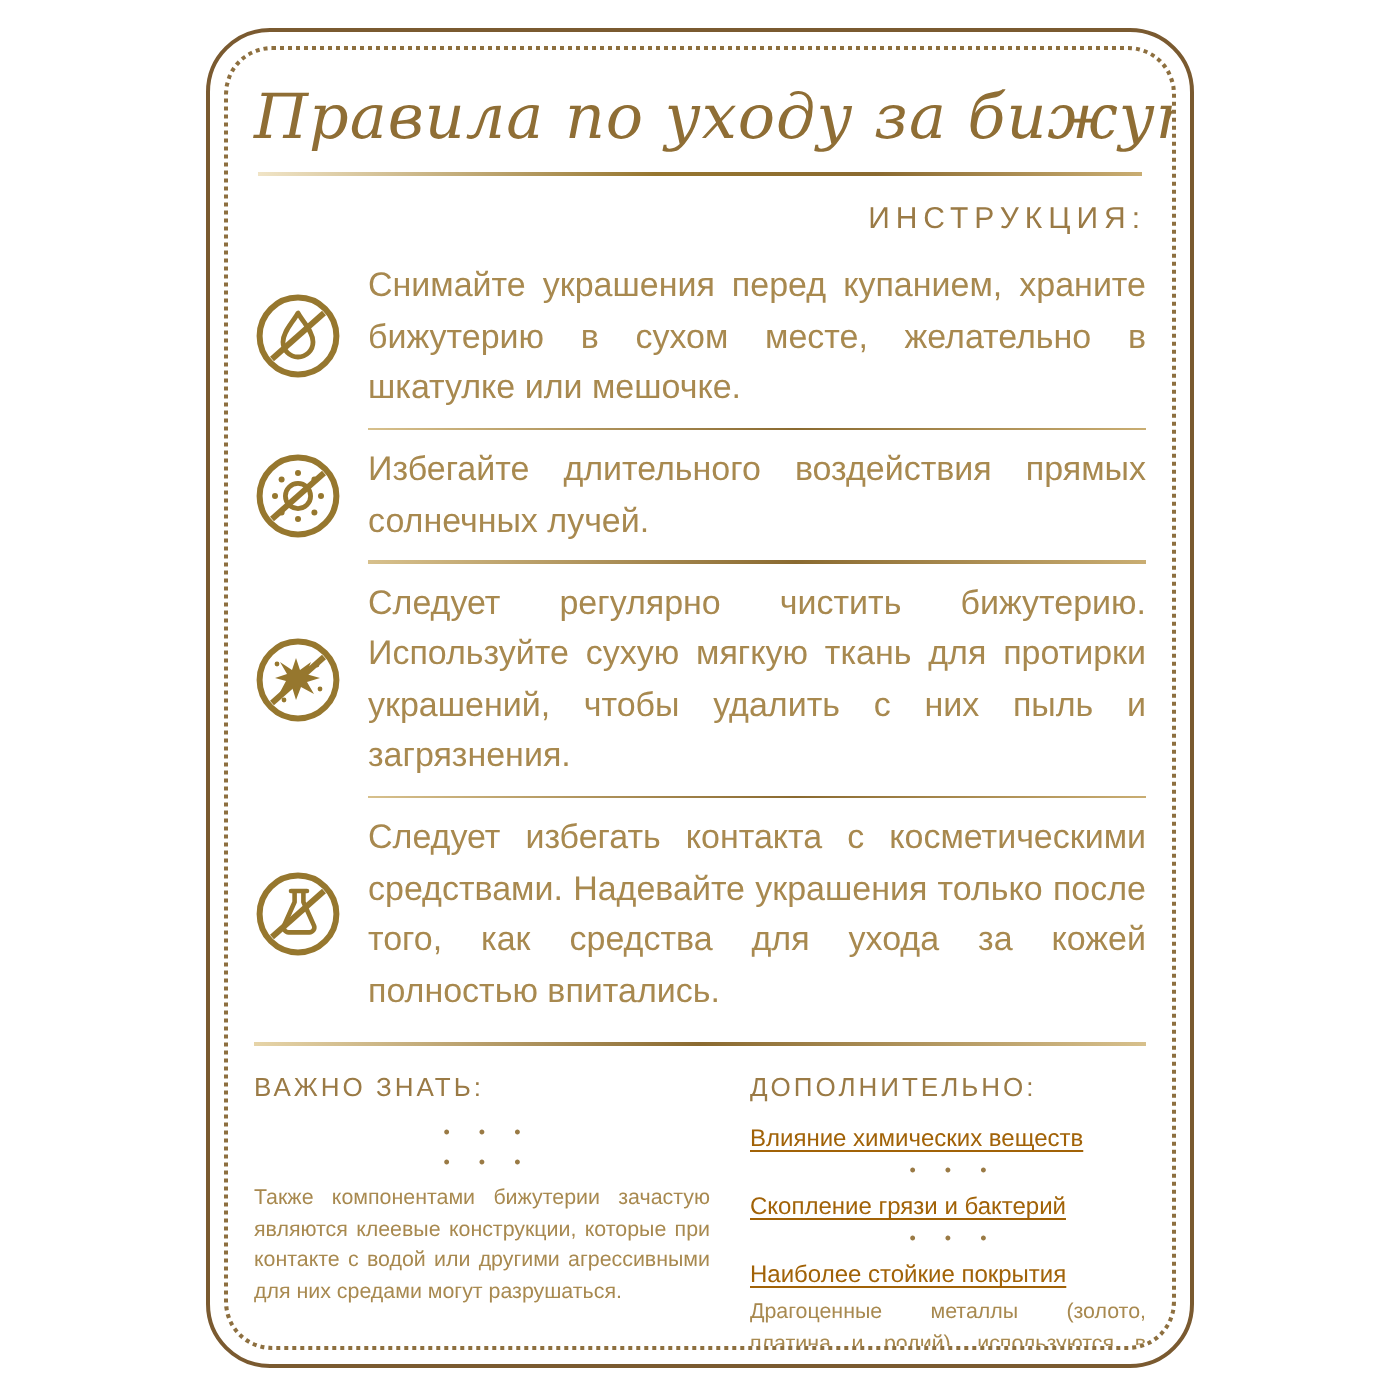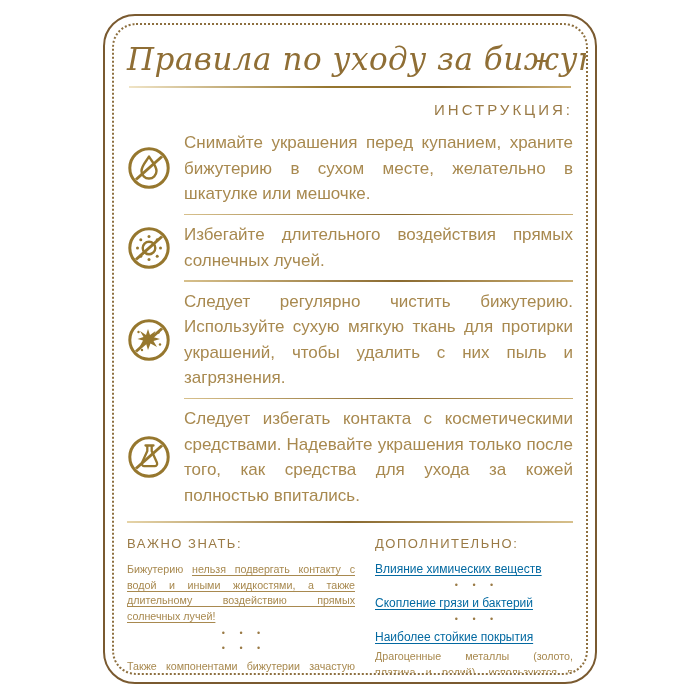--- a/index.html
+++ b/index.html
@@ -55,21 +55,21 @@
   .para {
     font-size:10.7px; line-height:1.45; color:#a8894f;
     text-align:justify; margin:0;
   }
   .para u { text-underline-offset:2px; }
   .dots {
     text-align:center; font-size:9px; letter-spacing:6px; color:#9a7a45;
     line-height:1; margin:5px 0 6px; padding-left:6px;
   }
   .subhead {
-    font-size:12px; color:#0369a1; text-decoration:underline;
+    font-size:12px; color:#a16207; text-decoration:underline;
     text-underline-offset:2px; margin:0 0 5px; font-weight:normal;
   }
 </style>
 </head>
 <body>
 
 <div class="card">
   <div class="inner">
 
     <h1 class="title">Правила по уходу за бижутерией</h1>
@@ -131,21 +131,20 @@
       </svg>
       <div class="row-text">Следует избегать контакта с косметическими средствами. Надевайте украшения только после того, как средства для ухода за кожей полностью впитались.</div>
     </div>
 
     <div class="sec-sep"></div>
 
     <div class="cols">
 
       <div class="col-l">
         <h3 class="col-h">ВАЖНО ЗНАТЬ:</h3>
-        <p class="para"><span>Бижутерию</span> <u>нельзя подвергать контакту с водой и иными жидкостями, а также длительному воздействию прямых солнечных лучей!</u></p>
         <div class="dots">• • •</div>
         <div class="dots">• • •</div>
         <p class="para">Также компонентами бижутерии зачастую являются клеевые конструкции, которые при контакте с водой или другими агрессивными для них средами могут разрушаться.</p>
 
       </div>
 
       <div class="col-r">
         <h3 class="col-h">ДОПОЛНИТЕЛЬНО:</h3>
 
         <h4 class="subhead">Влияние химических веществ</h4>

